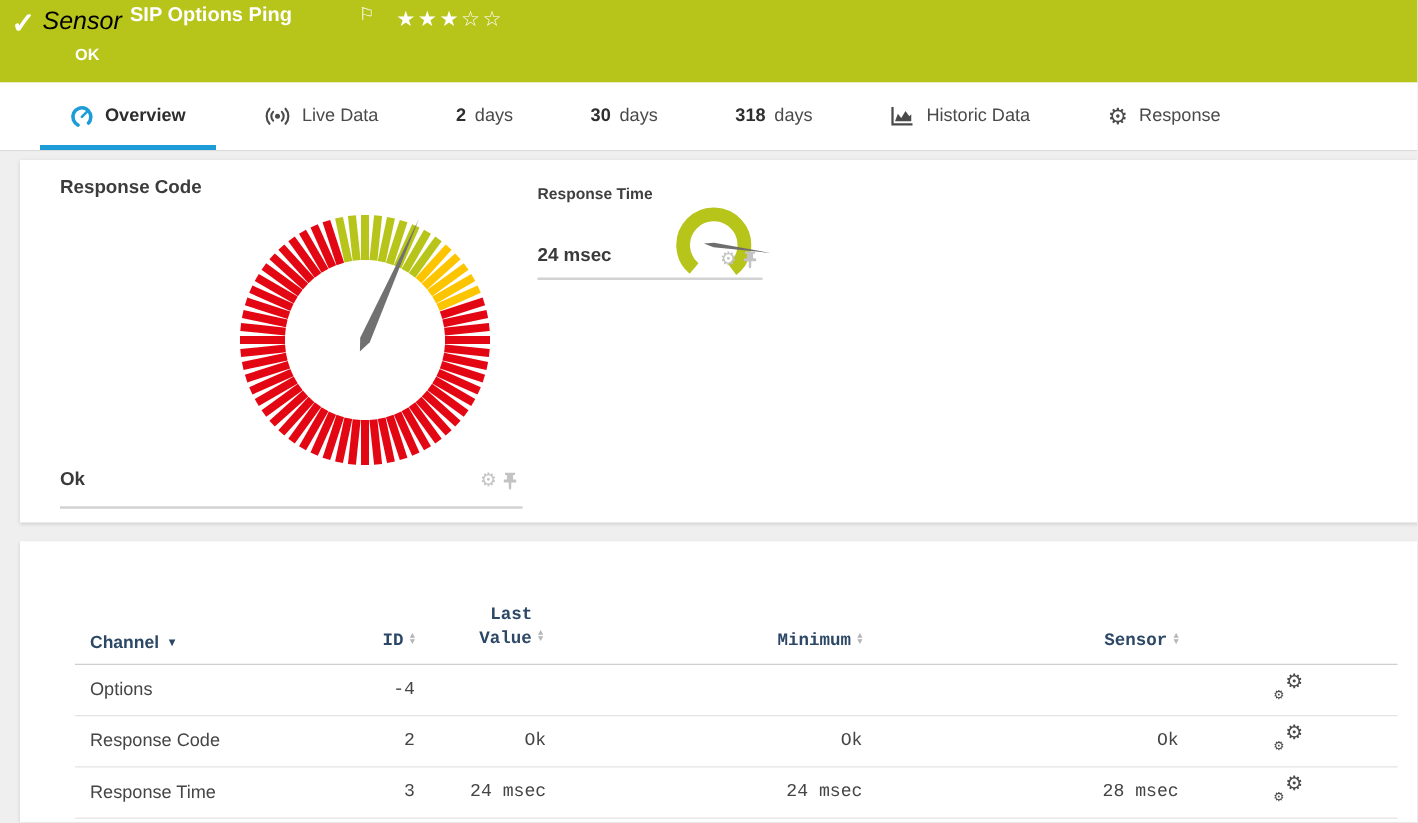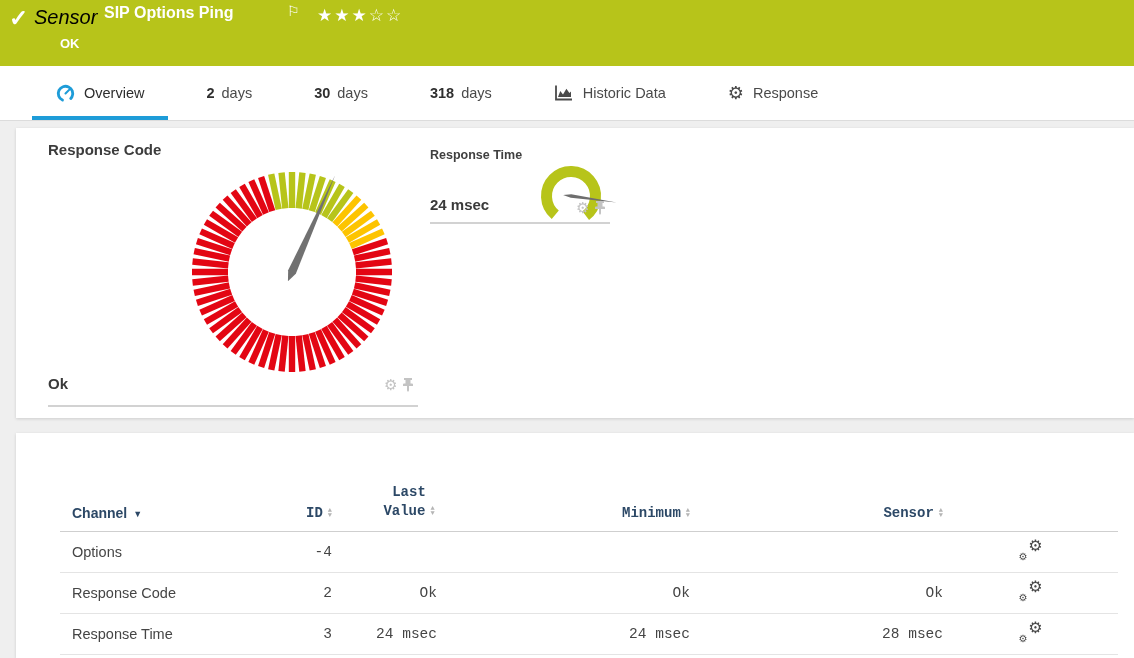--- a/index.html
+++ b/index.html
@@ -14,21 +14,21 @@
   .banner .title { position:absolute; left:104px; top:4px; font-size:16px; font-weight:700; color:#fff; }
   .banner .flag  { position:absolute; left:287px; top:3px; font-size:14px; color:#fff; }
   .banner .stars { position:absolute; left:317px; top:5px; font-size:17px; color:#fff; letter-spacing:2px; cursor:pointer; }
   .banner .ok    { position:absolute; left:60px; top:36px; font-size:13px; font-weight:700; color:#fff; }
 
   
   .tabbar { position:absolute; left:0; top:66px; width:1134px; height:55px; background:#fff;
             border-bottom:1px solid #dcdcdc; display:flex; align-items:stretch; padding-left:32px; column-gap:14px; }
   .tab { display:flex; align-items:center; gap:9px; padding:0 24px; font-size:14.5px; color:#3f3f3f; cursor:pointer; white-space:nowrap; }
   .tab.active { box-shadow: inset 0 -4px 0 #1e9cd8; }
-  .tab.active .tablabel { font-weight:400; color:#2d2d2d; }
+  .tab.active .tablabel { font-weight:700; color:#2d2d2d; }
   .tabnum { font-weight:700; color:#2f2f2f; margin-right:-2px; }
   .tablabel { color:#4a4a4a; }
   .tabicon { display:inline-flex; align-items:center; }
   .tabicon.geartxt { font-size:18px; color:#4a4a4a; line-height:1; }
 
   
   .card { position:absolute; background:#fff; box-shadow:0 1px 3px rgba(0,0,0,.14); }
   #card-gauges { left:16px; top:128px; width:1118px; height:290px; }
   #card-table  { left:16px; top:433px; width:1118px; height:225px; }
 
@@ -79,20 +79,34 @@
 
   <div class="tabbar" id="tabbar">
       <div class="tab active">
         <span class="tabicon">
           <svg width="19" height="19" viewBox="0 0 20 20">
             <circle cx="10" cy="10" r="7.6" fill="none" stroke="#1e9cd8" stroke-width="3" stroke-linecap="round" stroke-dasharray="38 10" transform="rotate(115 10 10)"></circle>
             <line x1="10" y1="10" x2="14.6" y2="5.4" stroke="#1e9cd8" stroke-width="2.2" stroke-linecap="round"></line>
           </svg>
         </span>
         <span class="tablabel">Overview</span>
+      </div>
+      <div class="tab">
+        <span class="tabicon">
+          <svg width="22" height="20" viewBox="0 0 22 20">
+            <g stroke="#4a4a4a" stroke-width="1.7" fill="none" stroke-linecap="round">
+              <path d="M7.5 6.5a5 5 0 0 0 0 7"></path>
+              <path d="M14.5 6.5a5 5 0 0 1 0 7"></path>
+              <path d="M4.6 4a9 9 0 0 0 0 12"></path>
+              <path d="M17.4 4a9 9 0 0 1 0 12"></path>
+            </g>
+            <circle cx="11" cy="10" r="2" fill="#4a4a4a"></circle>
+          </svg>
+        </span>
+        <span class="tablabel">Live Data</span>
       </div>
       <div class="tab">
         <span class="tabnum">2</span>
         <span class="tablabel">days</span>
       </div>
       <div class="tab">
         <span class="tabnum">30</span>
         <span class="tablabel">days</span>
       </div>
       <div class="tab">

